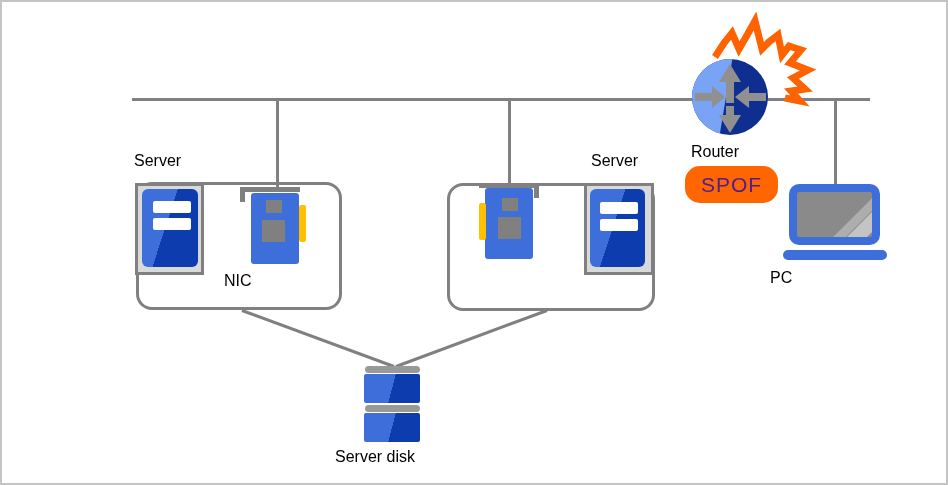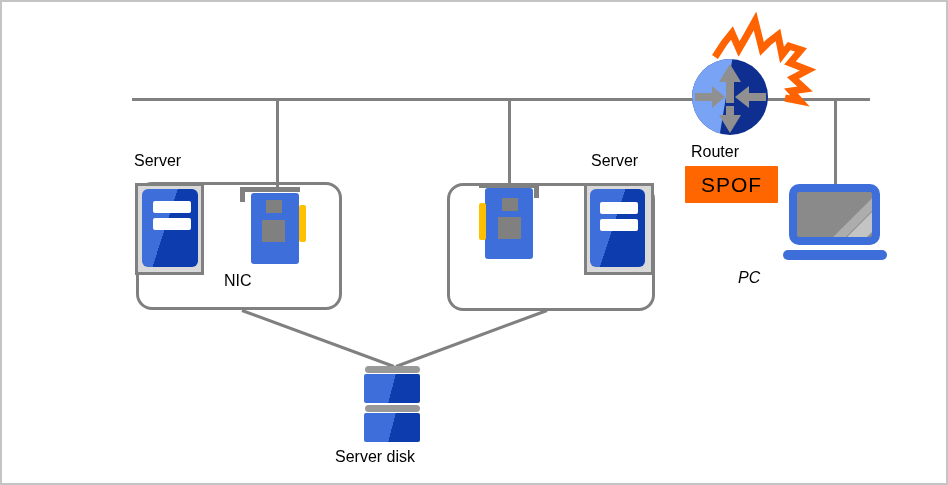--- a/index.html
+++ b/index.html
@@ -57,21 +57,21 @@
   .disk{position:absolute;z-index:3;}
   .disk-bar{position:absolute;background:var(--disk-bar-gray,#999999);border-radius:3.5px;}
   .disk-body{
     position:absolute;border-radius:2px;
     background:linear-gradient(105deg,var(--icon-blue,#3e6ed9) 0 50%,var(--icon-blue-dark,#0d3cae) 50%);
   }
 
   
   .badge{
     position:absolute;z-index:4;display:flex;align-items:center;justify-content:center;
-    background:var(--badge-orange,#ff6600);color:#000000;border-radius:1px;
+    background:var(--badge-orange,#ff6600);color:#4c1d95;border-radius:15px;
     font-size:21px;letter-spacing:1px;
   }
 </style>
 </head>
 <body>
 
 <div class="canvas">
 
   <div class="group-box" style="left:134px;top:180px;width:206px;height:128px;"></div>
   <div class="group-box" style="left:445px;top:181px;width:208px;height:128px;"></div>
@@ -149,15 +149,15 @@
   </div>
 
   <div class="badge" style="left:683px;top:164px;width:93px;height:37px;">
     <span>SPOF</span>
   </div>
 
   <span class="label" style="left:132px;top:150px;">Server</span>
   <span class="label" style="left:589px;top:150px;">Server</span>
   <span class="label center" style="left:222px;top:270px;width:66px;">NIC</span>
   <span class="label center" style="left:689px;top:141px;width:80px;">Router</span>
-  <span class="label center" style="left:736px;top:267px;width:104px;font-style:italic;">PC</span>
+  <span class="label center" style="left:768px;top:267px;width:104px;">PC</span>
   <span class="label center" style="left:333px;top:446px;width:120px;">Server disk</span>
 </div>
 
 </body></html>

